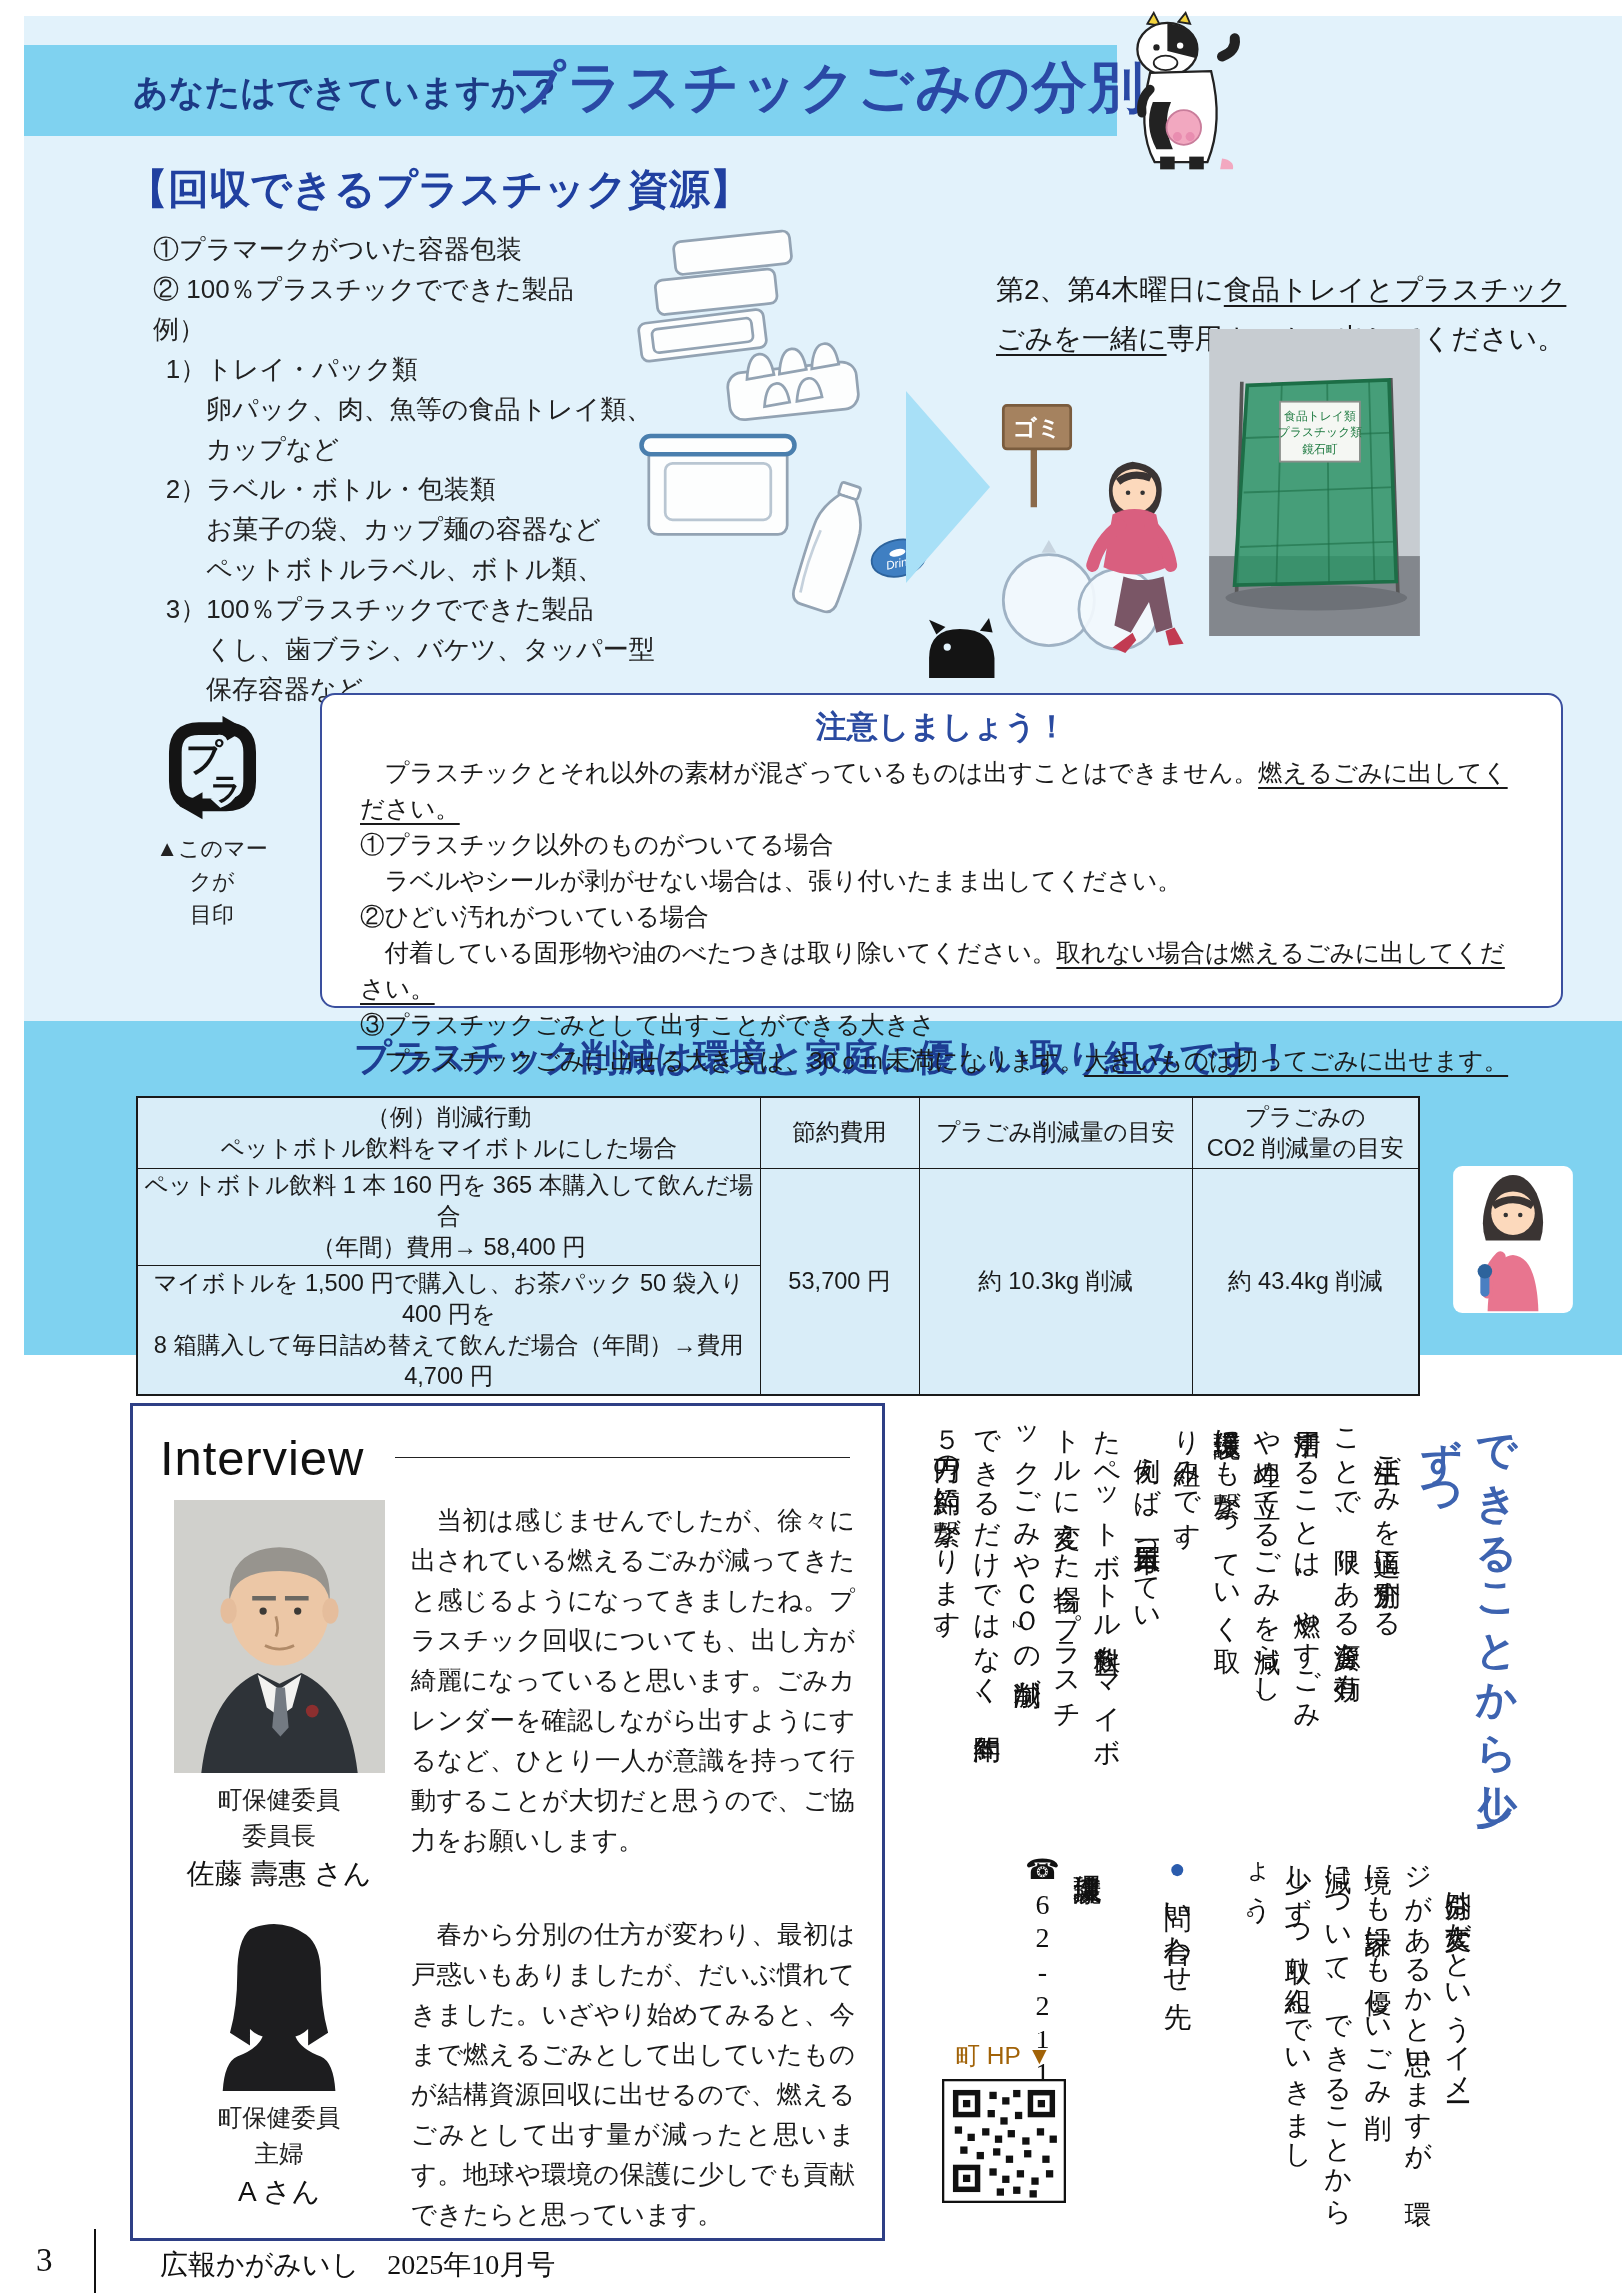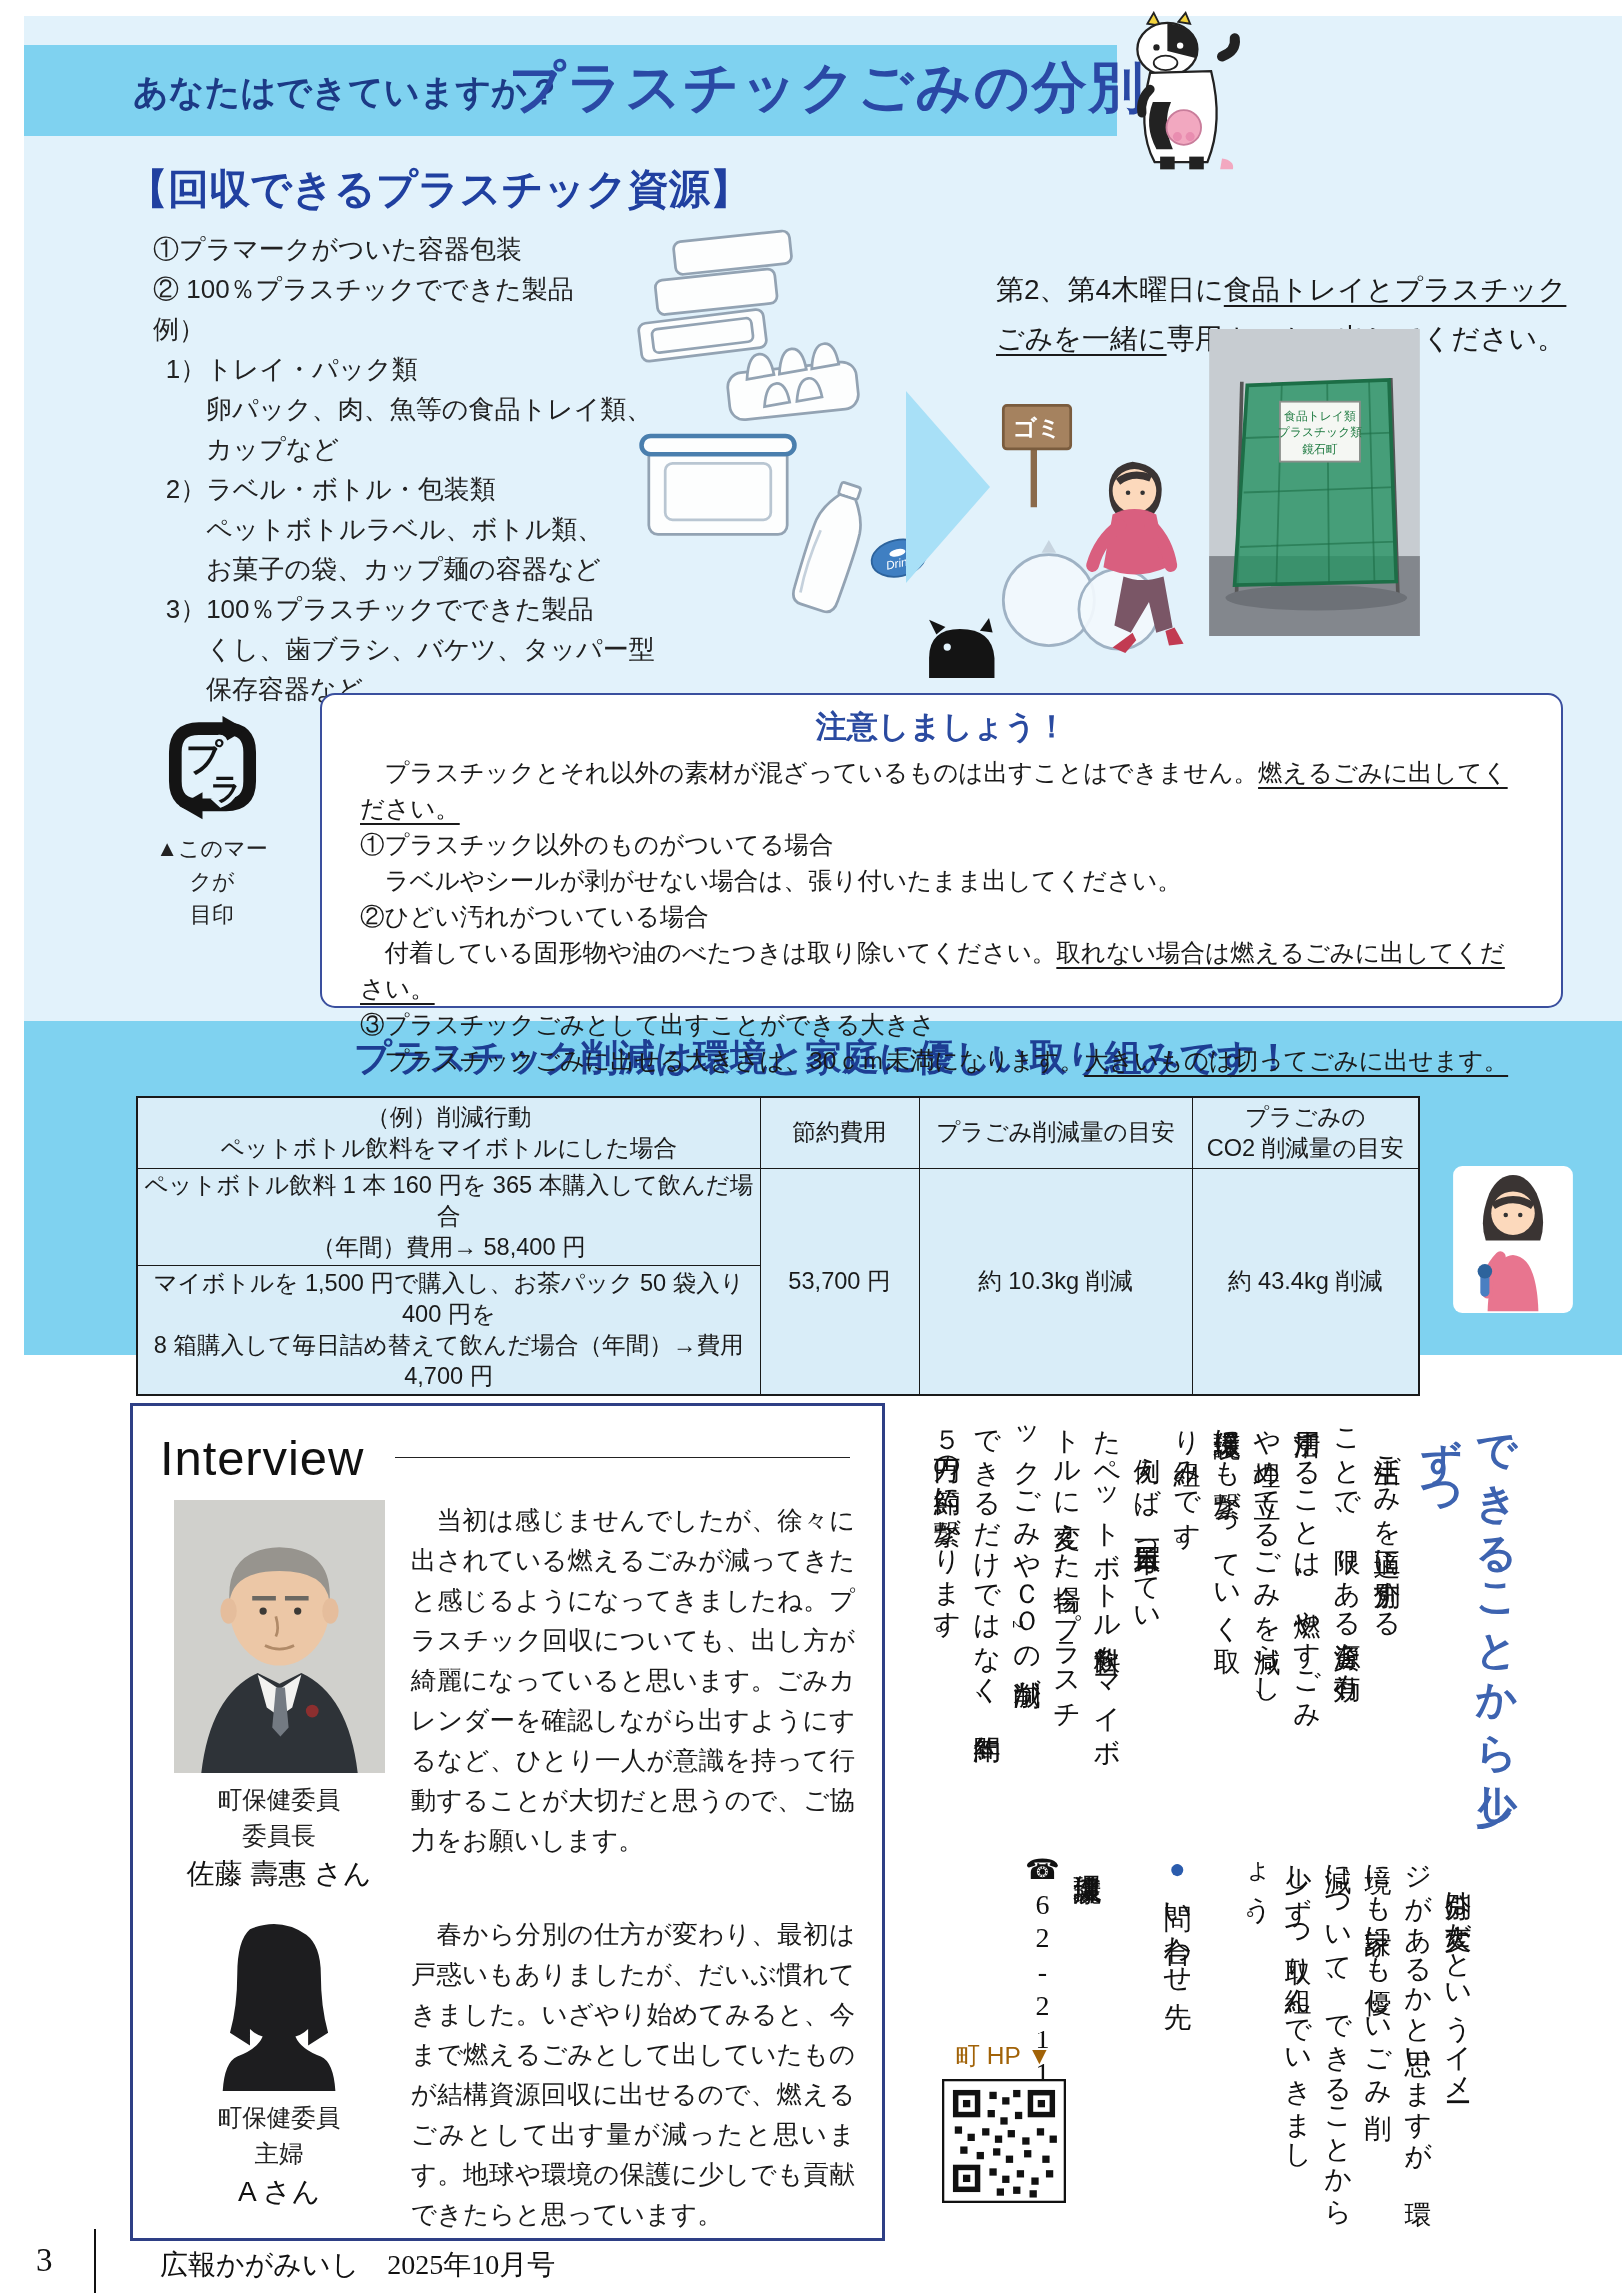--- a/index.html
+++ b/index.html
@@ -122,22 +122,22 @@
   <div class="abs section-heading">【回収できるプラスチック資源】</div>
 
   <div class="abs recycle-list">
     <div>①プラマークがついた容器包装</div>
     <div>② 100％プラスチックでできた製品</div>
     <div>例）</div>
     <div class="ind1">1）トレイ・パック類</div>
     <div class="ind2">卵パック、肉、魚等の食品トレイ類、</div>
     <div class="ind2">カップなど</div>
     <div class="ind1">2）ラベル・ボトル・包装類</div>
+    <div class="ind2">お菓子の袋、カップ麺の容器など</div>
     <div class="ind2">ペットボトルラベル、ボトル類、</div>
-    <div class="ind2">お菓子の袋、カップ麺の容器など</div>
     <div class="ind1">3）100％プラスチックでできた製品</div>
     <div class="ind2">くし、歯ブラシ、バケツ、タッパー型</div>
     <div class="ind2">保存容器など</div>
   </div>
 
   <svg class="abs" style="left:636px;top:229px" width="164" height="141" viewBox="0 0 180 155">
     <g fill="#fdfefe" stroke="#93a3b3" stroke-width="3">
       <rect x="42" y="8" width="128" height="36" rx="8" transform="rotate(-6 106 26)"></rect>
       <rect x="22" y="50" width="132" height="38" rx="8" transform="rotate(-6 88 69)"></rect>
       <rect x="4" y="96" width="138" height="42" rx="8" transform="rotate(-7 73 117)"></rect>

